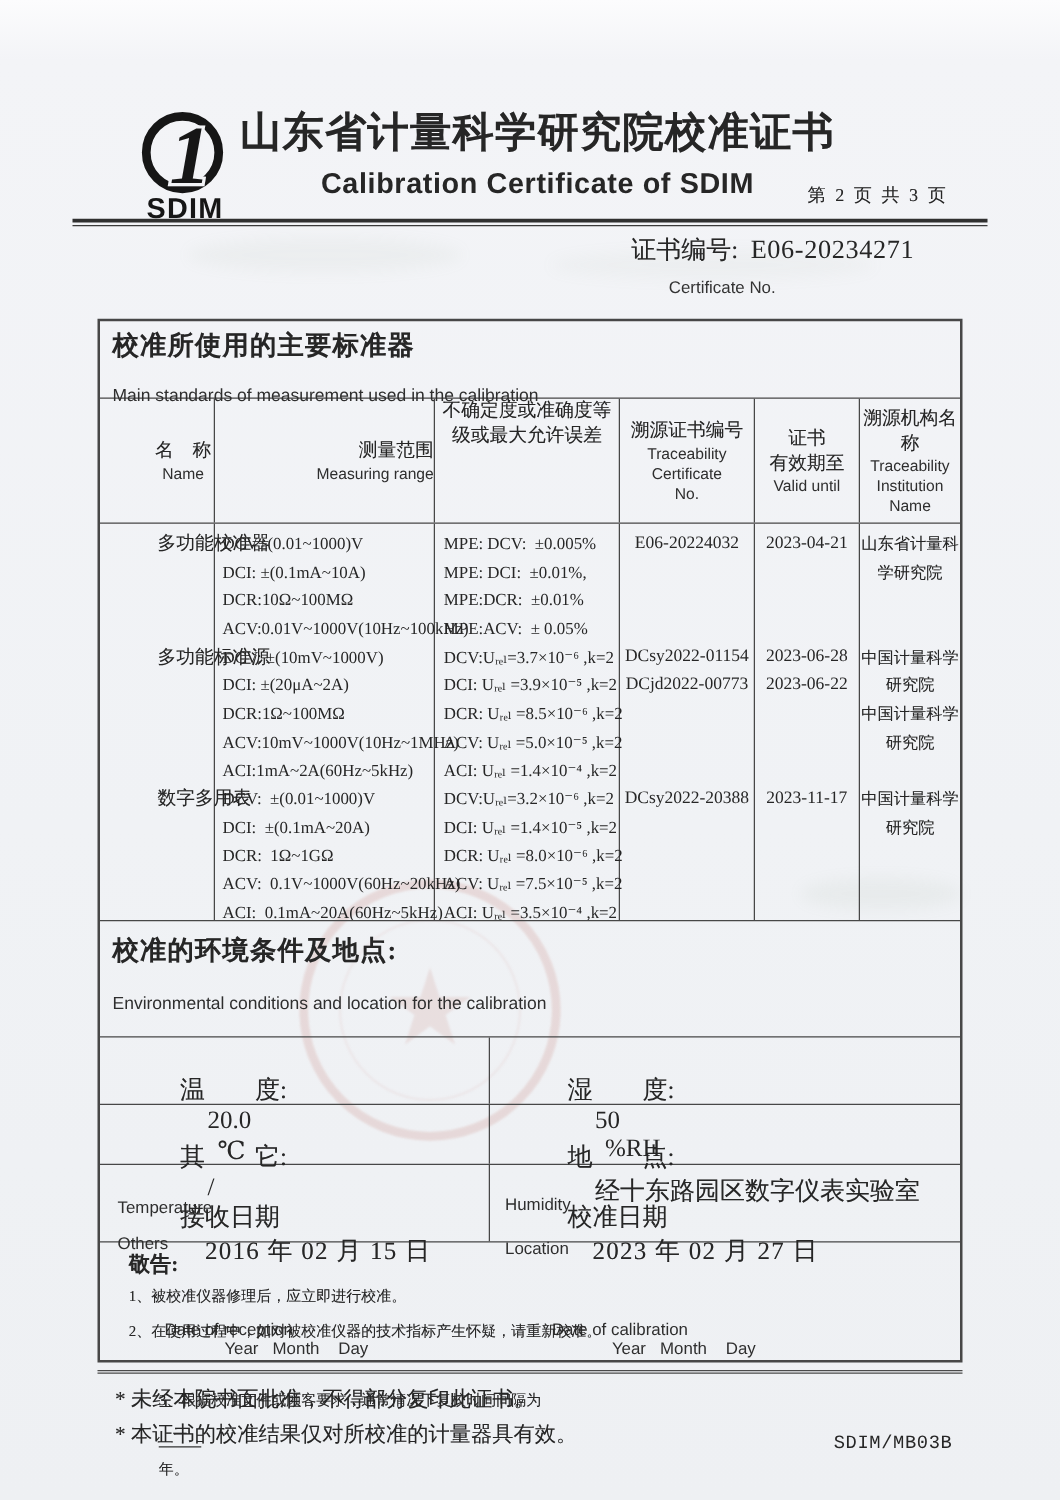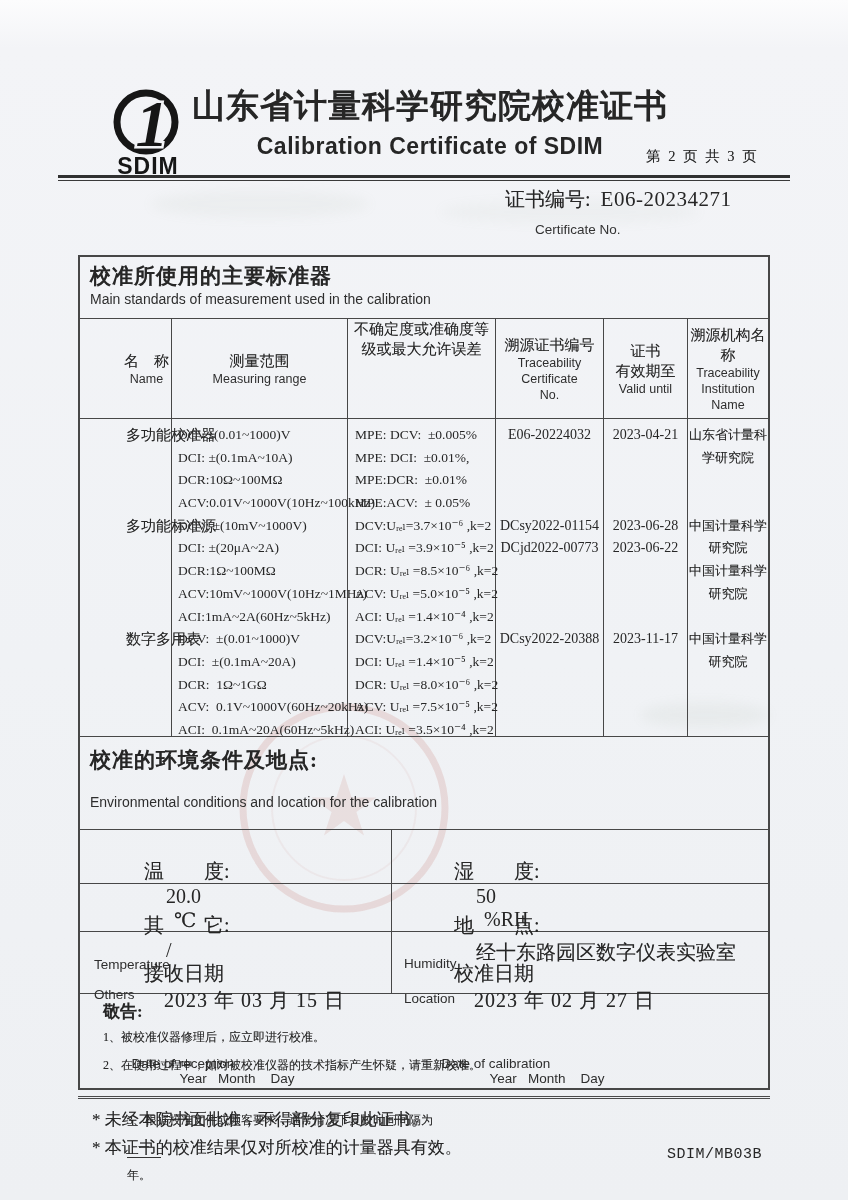--- a/index.html
+++ b/index.html
@@ -29,33 +29,33 @@
   .cert-label{font-size:20px;}
   .cert-no{font-size:21px;letter-spacing:.5px;margin-left:6px;}
   .cert-en{margin:9px 0 0 30px;font-family:"Liberation Sans","DejaVu Sans",sans-serif;font-size:13.5px;color:#333;}
 
   
   .main-box{position:absolute;left:78px;top:255px;width:692px;height:835px;border:2px solid #474747;z-index:1;}
   .sec{border-bottom:1.5px solid #474747;padding:5px 10px 0 10px;}
   .sec-zh{font-size:21px;font-weight:700;letter-spacing:1px;}
   .sec-en{font-family:"Liberation Sans","DejaVu Sans",sans-serif;font-size:14px;color:#2e2e2e;}
   .std-title{height:62px;}
-  .std-title .sec-en{margin-top:1px;}
+  .std-title .sec-en{margin-top:18px;}
   .env-title{height:93px;padding-top:9px;}
   .env-title .sec-en{margin-top:20px;}
 
   
   .thead{display:flex;height:100px;border-bottom:1.5px solid #474747;}
   .th{display:flex;flex-direction:column;justify-content:center;align-items:center;text-align:center;}
   .th-zh{font-size:15px;line-height:20px;white-space:pre-line;}
   .th-en{font-family:"Liberation Sans","DejaVu Sans",sans-serif;font-size:12.5px;line-height:16px;white-space:pre-line;color:#2e2e2e;}
   .tbody{display:flex;height:318px;border-bottom:1.5px solid #474747;overflow:hidden;}
   .th,.tcol{border-right:1.5px solid #474747;}
   .c5{border-right:none !important;}
-  .c0{width:92px;padding-left:42px;}.c1{width:176px;}.c2{width:148px;justify-content:space-between;}.c3{width:108px;}.c4{width:84px;}.c5{width:80px;}
+  .c0{width:92px;padding-left:42px;}.c1{width:176px;align-items:flex-end;}.c2{width:148px;justify-content:space-between;}.c3{width:108px;}.c4{width:84px;}.c5{width:80px;}
   .tcol{padding-top:5px;}
   .tline{height:22.7px;line-height:22.7px;white-space:pre;overflow:visible;font-size:13.5px;}
   .col-name .tline{font-size:15px;padding-left:4px;}
   .col-range .tline{padding-left:6px;}
   .col-unc .tline{padding-left:7px;}
   .col-cert .tline,.col-valid .tline{text-align:center;font-size:14px;}
   .col-inst .tline{text-align:center;font-size:13px;}
 
   
   .row2{display:flex;border-bottom:1.5px solid #474747;}
@@ -299,21 +299,21 @@
           <span class="f-value zh">经十东路园区数字仪表实验室</span>
         </div>
         <div class="f-en">Location</div>
       </div>
     </div>
 
     <div class="row2 r-dates">
       <div class="cell-l">
         <div class="field-line">
           <span class="f-label zh">接收日期</span>
-          <span class="f-date zh">2023 年 03 月 15 日</span>
+          <span class="f-date zh">2016 年 02 月 15 日</span>
         </div>
         <div class="f-en">
           <span>Date of reception</span>
           <span class="ymd">Year   Month    Day</span>
         </div>
       </div>
       <div class="cell-r">
         <div class="field-line">
           <span class="f-label zh">校准日期</span>
           <span class="f-date zh">2023 年 02 月 27 日</span>

